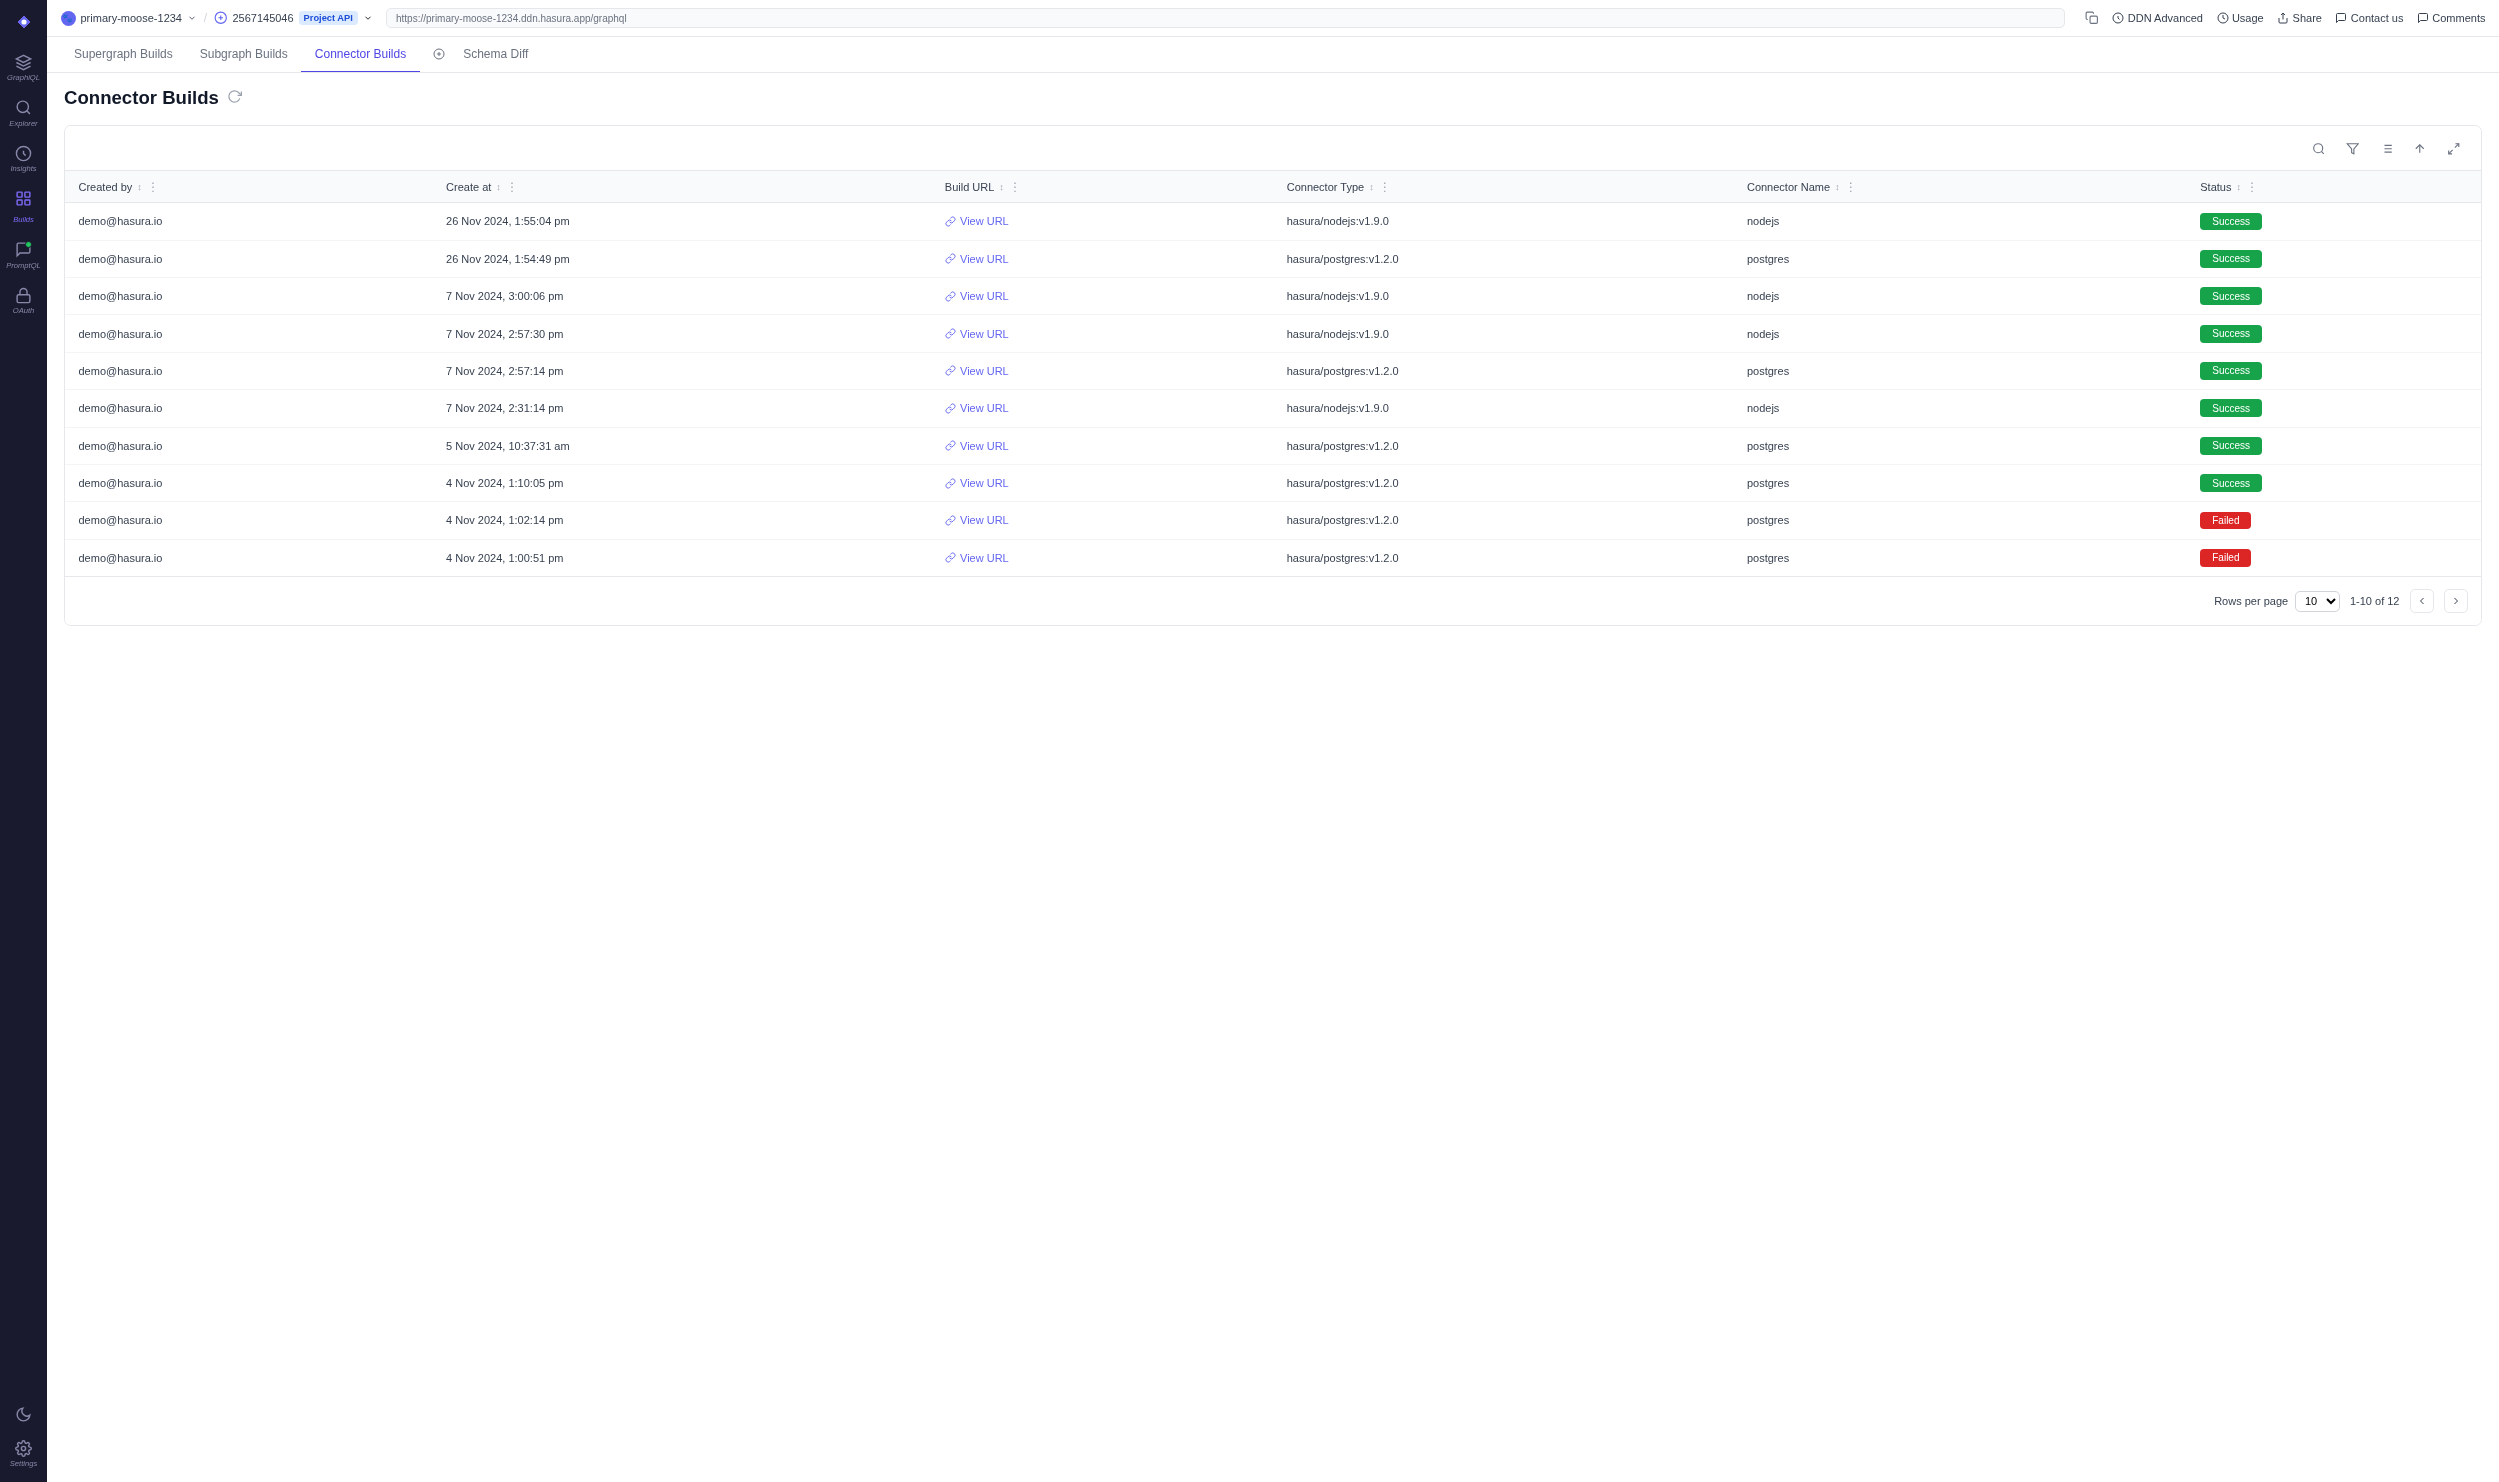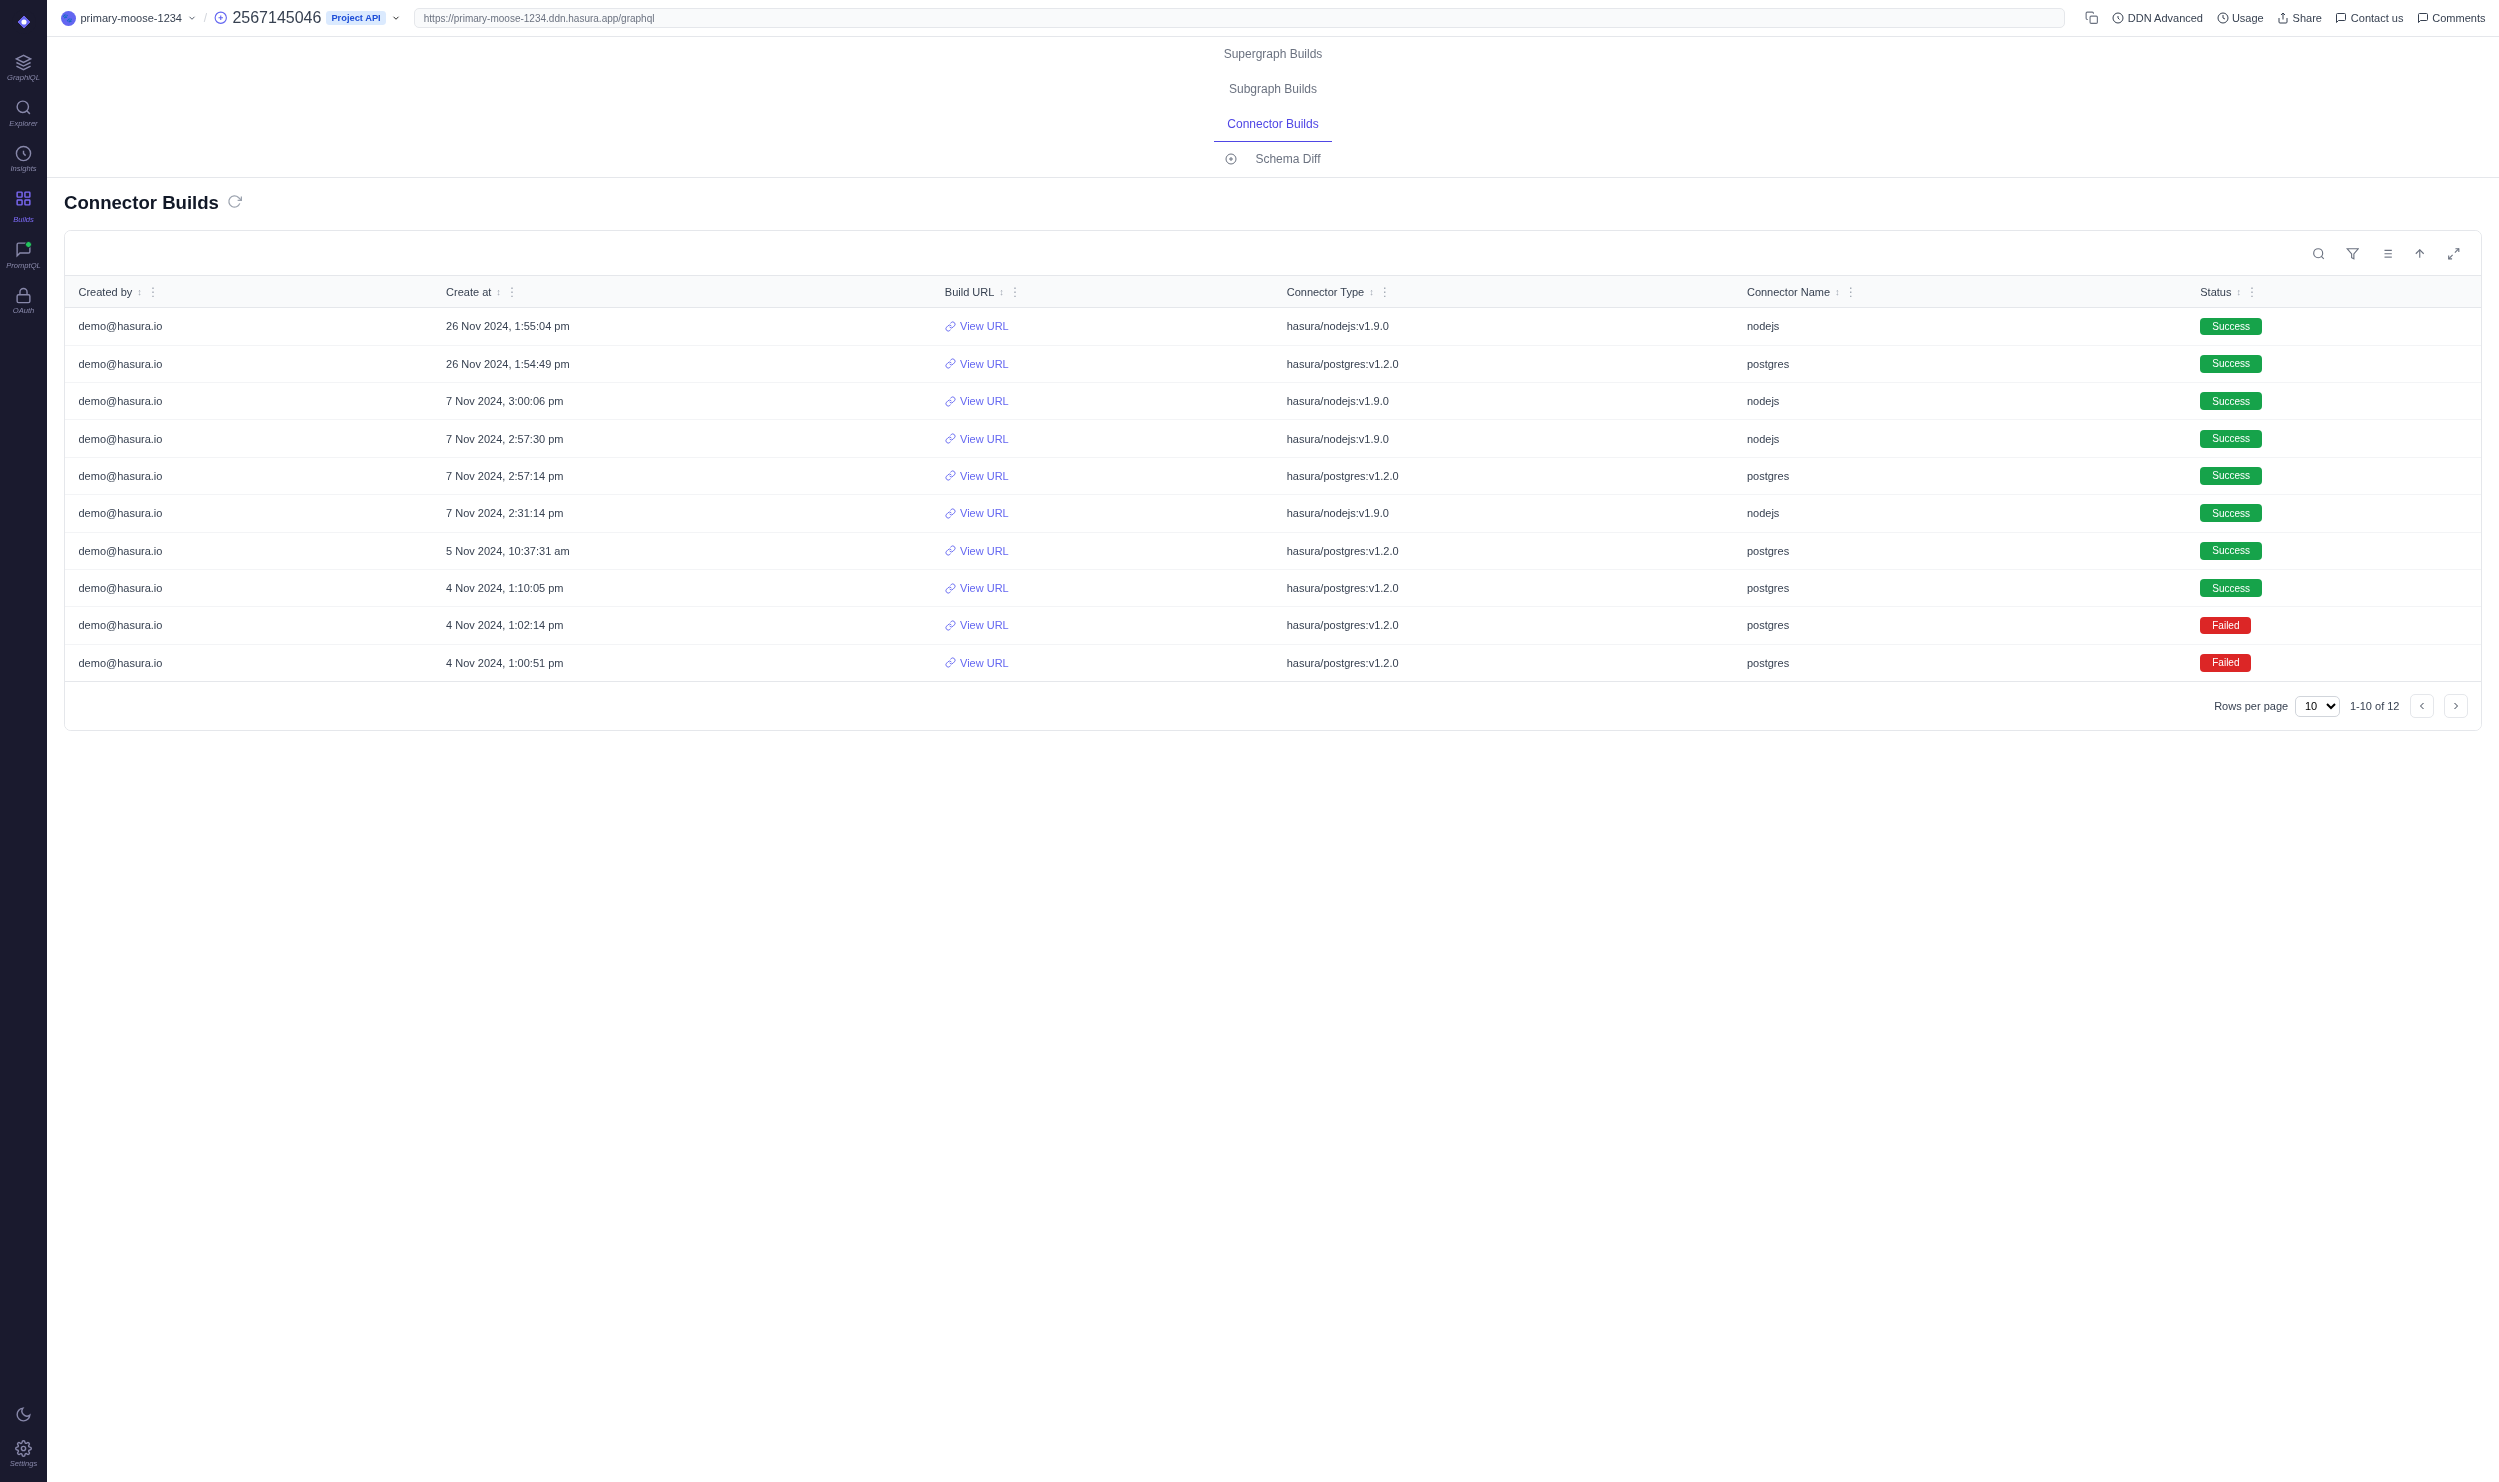--- a/index.html
+++ b/index.html
@@ -129,21 +129,20 @@
     }
 
     
     .tabs {
       display: flex;
       align-items: center;
       padding: 0 13.5px;
       border-bottom: 0.8px solid #e5e7eb;
       background: #fff;
       flex-shrink: 0;
-      flex-direction: column;
     }
     .tab {
       padding: 10px 13.5px;
       font-size: 12px;
       color: #6b7280;
       cursor: pointer;
       border-bottom: 1.7px solid transparent;
       white-space: nowrap;
     }
     .tab.active {
@@ -400,21 +399,21 @@
       <svg width="10" height="10" viewBox="0 0 24 24" fill="none" stroke="currentColor" stroke-width="2">
           <path d="M6 9l6 6 6-6"></path>
         </svg>
     </div>
     <span class="topbar-divider">/</span>
     <div style="display:flex;align-items:center;gap:5px;cursor:pointer;">
       <svg width="13.5" height="13.5" viewBox="0 0 24 24" fill="none" stroke="#6366f1" stroke-width="2">
           <circle cx="12" cy="12" r="10"></circle>
           <path d="M8 12h8M12 8v8"></path>
         </svg>
-      <span style="color:#374151;font-size:16px;">2567145046</span>
+      <span style="color:#374151;font-size:11px;">2567145046</span>
       <span class="topbar-api-badge">Project API</span>
       <svg width="10" height="10" viewBox="0 0 24 24" fill="none" stroke="currentColor" stroke-width="2">
           <path d="M6 9l6 6 6-6"></path>
         </svg>
     </div>
     <div class="topbar-url">https://primary-moose-1234.ddn.hasura.app/graphql</div>
     <button class="toolbar-icon-btn" title="Copy">
       <svg width="13.5" height="13.5" viewBox="0 0 24 24" fill="none" stroke="currentColor" stroke-width="2">
           <rect x="9" y="9" width="13" height="13" rx="2"></rect>
           <path d="M5 15H4a2 2 0 0 1-2-2V4a2 2 0 0 1 2-2h9a2 2 0 0 1 2 2v1"></path>

